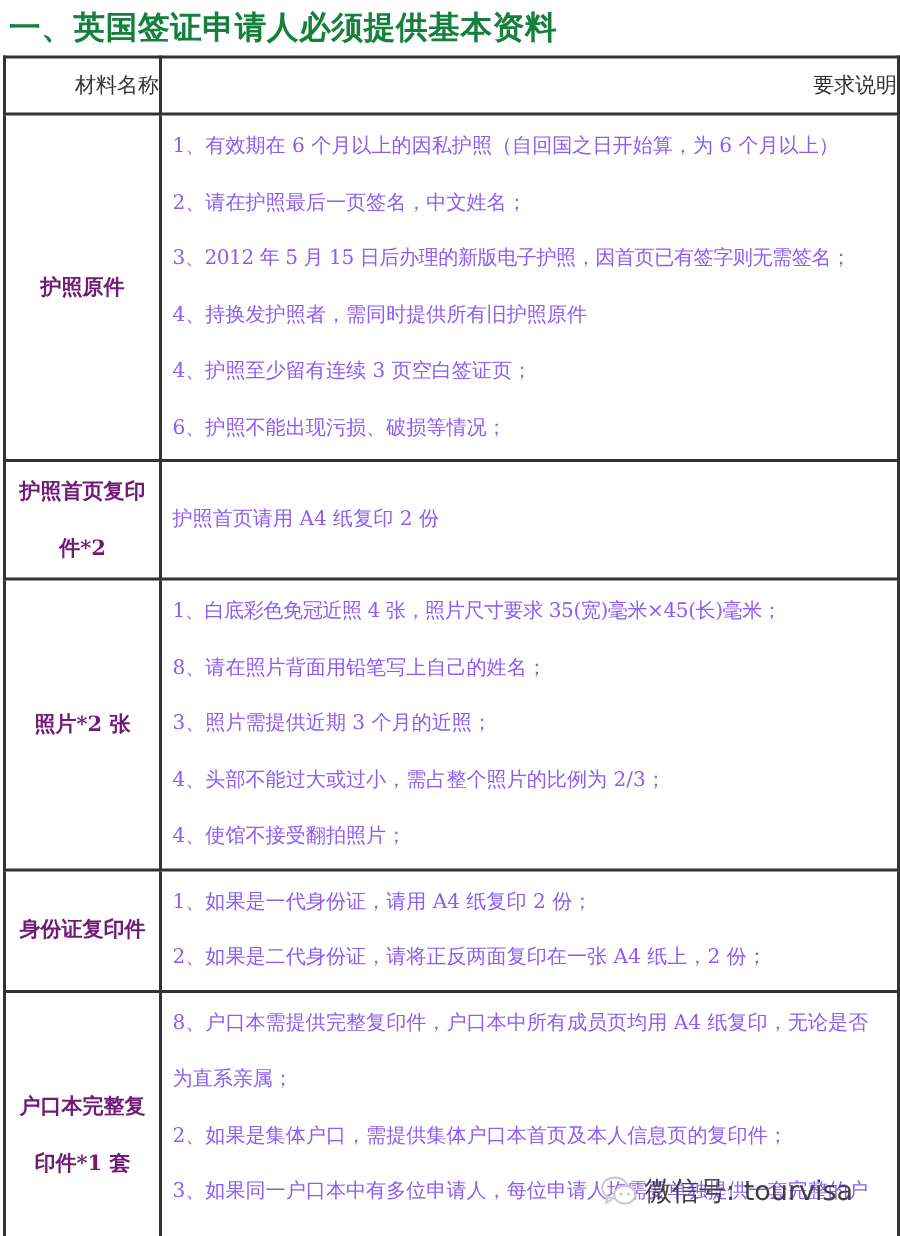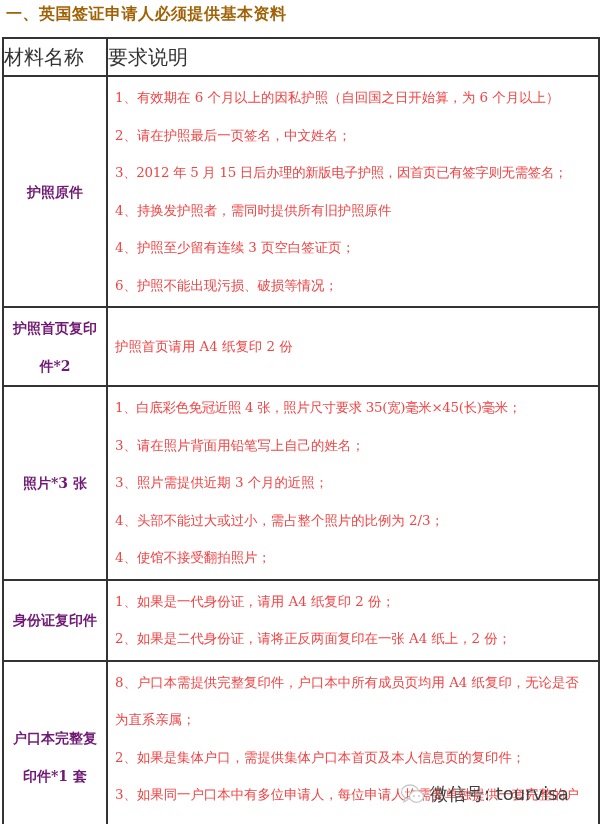--- a/index.html
+++ b/index.html
@@ -14,59 +14,59 @@
       overflow: hidden;
       font-family: "DejaVu Serif", "Liberation Serif", serif;
       color: #2b2b2b;
     }
     .page-title {
       position: absolute;
       left: 6px;
       top: 4px;
       font-family: Liberation Sans, sans-serif;
       font-weight: bold;
-      font-size: 16px;
+      font-size: 21px;
       letter-spacing: 0.5px;
-      color: #a16207;
+      color: #15803d;
       white-space: nowrap;
     }
     table.reqs {
       position: absolute;
       left: 2px;
       top: 37px;
       width: 596px;
       border-collapse: collapse;
       table-layout: fixed;
     }
     table.reqs td, table.reqs th {
       border: 2px solid #333;
       padding: 0;
       vertical-align: middle;
     }
     table.reqs th {
       font-weight: normal;
-      font-size: 20px;
+      font-size: 14px;
       height: 36px;
       color: #333;
-      text-align: left;
+      text-align: right;
     }
     col.c1 { width: 104px; }
     col.c2 { width: 492px; }
     .label-cell {
       text-align: center;
       font-weight: bold;
       font-size: 14px;
       color: #701a75;
       line-height: 38px;
       padding: 0 4px;
     }
     .desc-cell {
       padding: 2px 6px 2px 7px !important;
       font-size: 13.4px;
-      color: #ef4444;
+      color: #8b5cf6;
     }
     .desc-line {
       line-height: 37.5px;
       white-space: nowrap;
     }
     .desc-line.wrap {
       white-space: normal;
       line-height: 37.5px;
     }
     .row-passport td { height: 220px; }
@@ -125,25 +125,25 @@
         <div>护照首页复印</div>
         <div>件*2</div>
       </td>
       <td class="desc-cell">
         <div class="desc-line">护照首页请用 A4 纸复印 2 份</div>
       </td>
     </tr>
 
     <tr class="row-photo">
       <td class="label-cell">
-        <div>照片*3 张</div>
+        <div>照片*2 张</div>
       </td>
       <td class="desc-cell">
         <div class="desc-line" style="letter-spacing:-0.3px">1、白底彩色免冠近照 4 张，照片尺寸要求 35(宽)毫米×45(长)毫米；</div>
-        <div class="desc-line">3、请在照片背面用铅笔写上自己的姓名；</div>
+        <div class="desc-line">8、请在照片背面用铅笔写上自己的姓名；</div>
         <div class="desc-line">3、照片需提供近期 3 个月的近照；</div>
         <div class="desc-line">4、头部不能过大或过小，需占整个照片的比例为 2/3；</div>
         <div class="desc-line">4、使馆不接受翻拍照片；</div>
       </td>
     </tr>
 
     <tr class="row-id">
       <td class="label-cell">
         <div>身份证复印件</div>
       </td>

